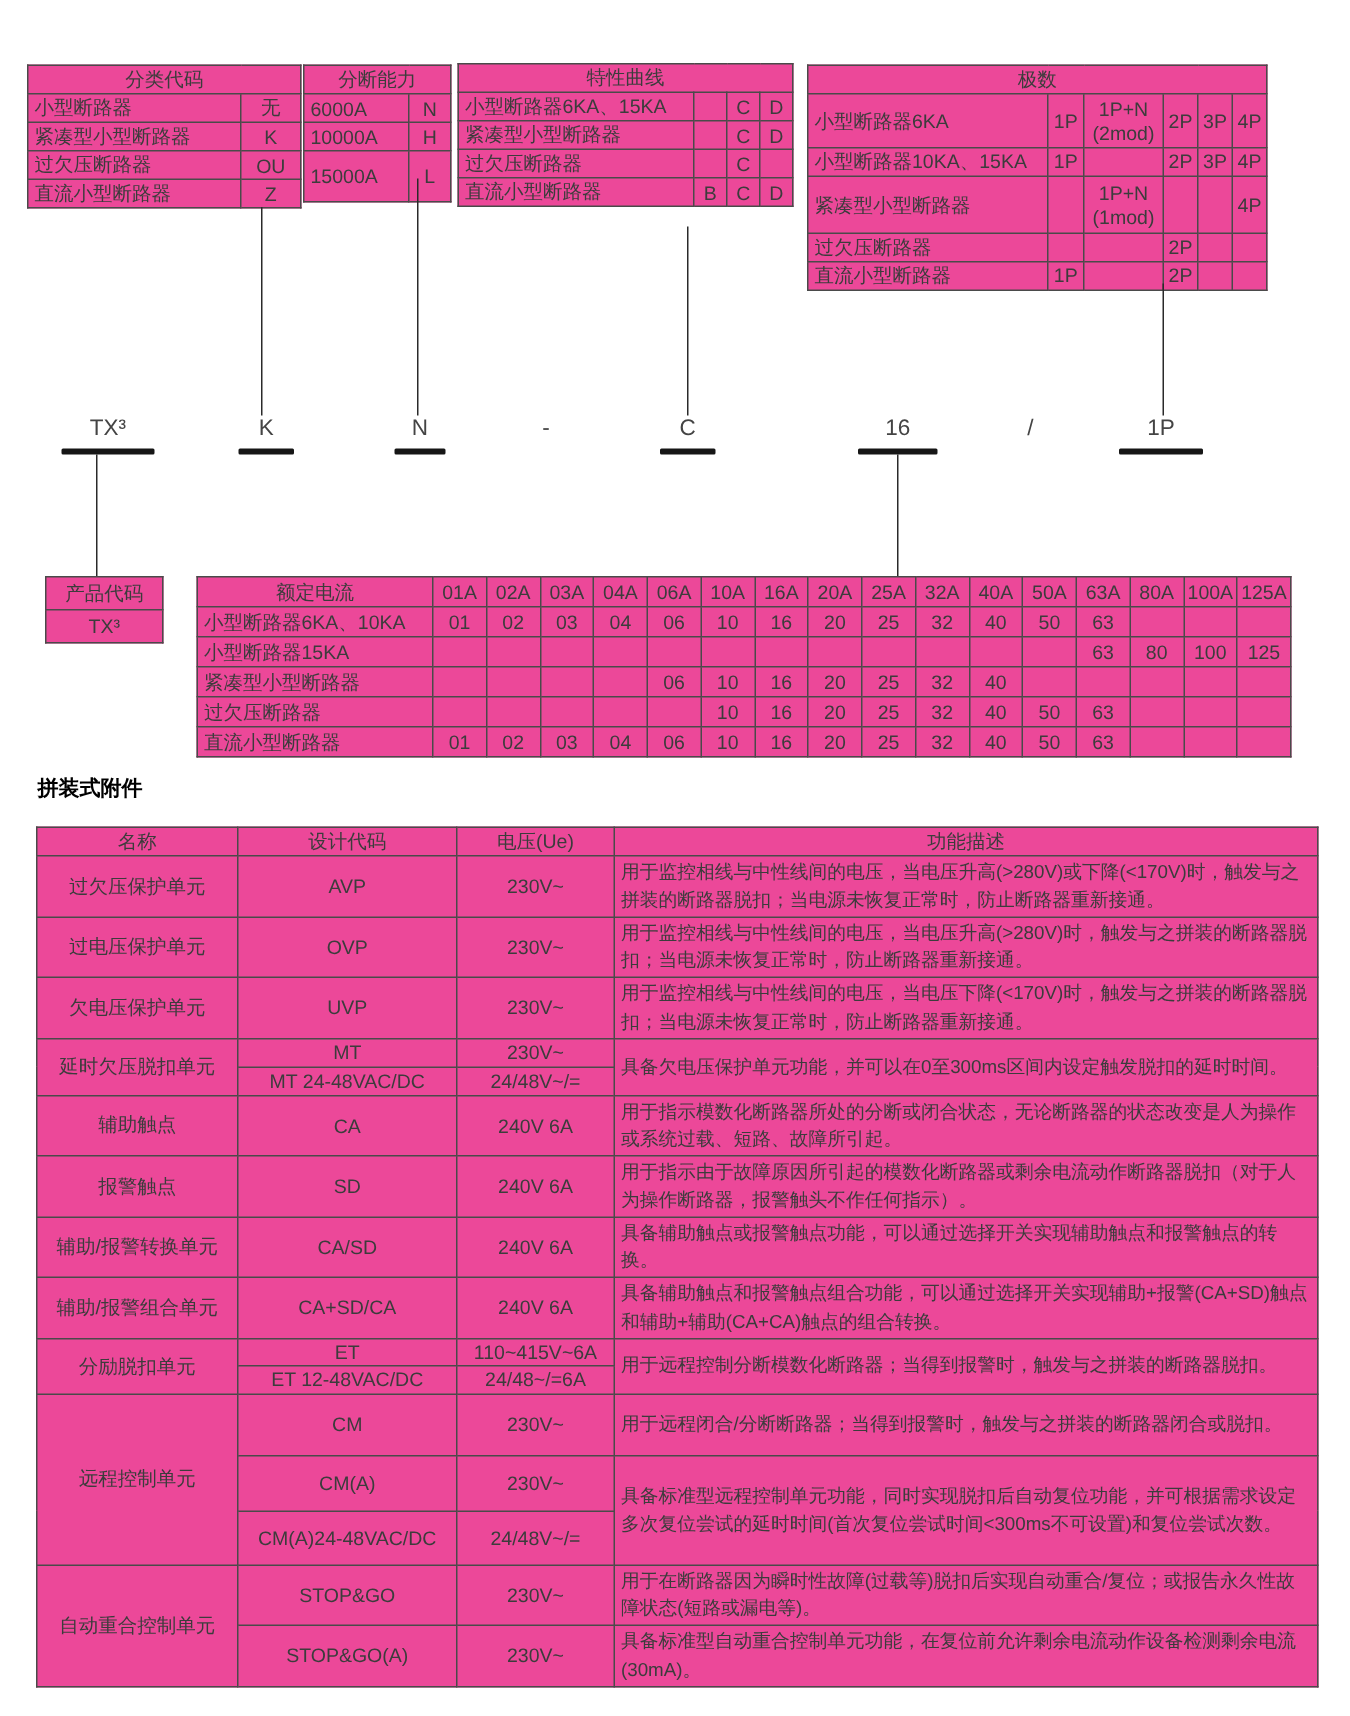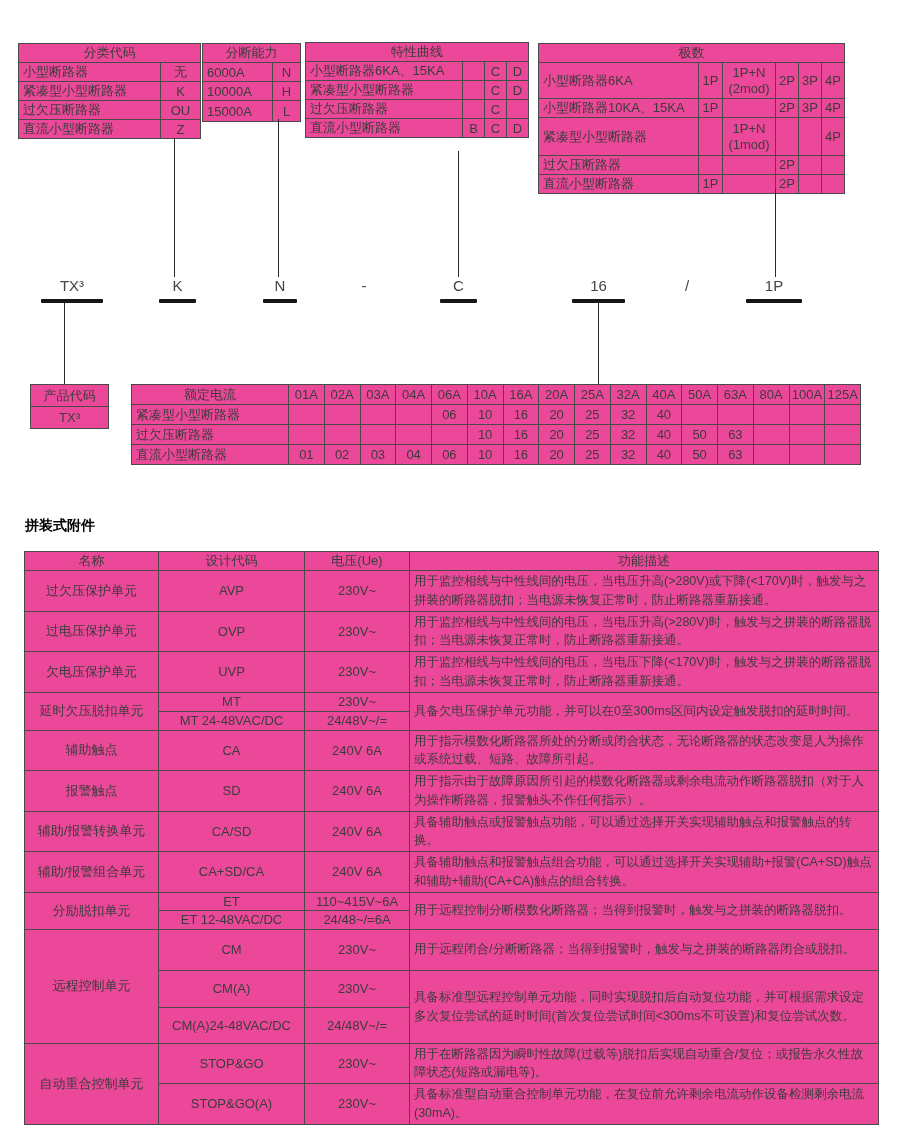--- a/index.html
+++ b/index.html
@@ -77,21 +77,21 @@
           <td colspan="2" class="hd">分断能力</td>
         </tr>
         <tr style="height: 19px;">
           <td class="lbl">6000A</td>
           <td>N</td>
         </tr>
         <tr style="height: 19px;">
           <td class="lbl">10000A</td>
           <td>H</td>
         </tr>
-        <tr style="height: 21px;">
+        <tr style="height: 34px;">
           <td class="lbl">15000A</td>
           <td>L</td>
         </tr>
       </tbody>
   </table>
 
   <table class="tbl" id="t-curve" style="left:305px;top:42px;width:223px">
     <colgroup>
         <col style="width:157px">
         <col style="width:22px">
@@ -275,20 +275,58 @@
           <td>25A</td>
           <td>32A</td>
           <td>40A</td>
           <td>50A</td>
           <td>63A</td>
           <td>80A</td>
           <td>100A</td>
           <td>125A</td>
         </tr>
         <tr style="height: 20px;">
+          <td class="lbl">小型断路器6KA、10KA</td>
+          <td>01</td>
+          <td>02</td>
+          <td>03</td>
+          <td>04</td>
+          <td>06</td>
+          <td>10</td>
+          <td>16</td>
+          <td>20</td>
+          <td>25</td>
+          <td>32</td>
+          <td>40</td>
+          <td>50</td>
+          <td>63</td>
+          <td></td>
+          <td></td>
+          <td></td>
+        </tr>
+        <tr style="height: 20px;">
+          <td class="lbl">小型断路器15KA</td>
+          <td></td>
+          <td></td>
+          <td></td>
+          <td></td>
+          <td></td>
+          <td></td>
+          <td></td>
+          <td></td>
+          <td></td>
+          <td></td>
+          <td></td>
+          <td></td>
+          <td>63</td>
+          <td>80</td>
+          <td>100</td>
+          <td>125</td>
+        </tr>
+        <tr style="height: 20px;">
           <td class="lbl">紧凑型小型断路器</td>
           <td></td>
           <td></td>
           <td></td>
           <td></td>
           <td>06</td>
           <td>10</td>
           <td>16</td>
           <td>20</td>
           <td>25</td>

